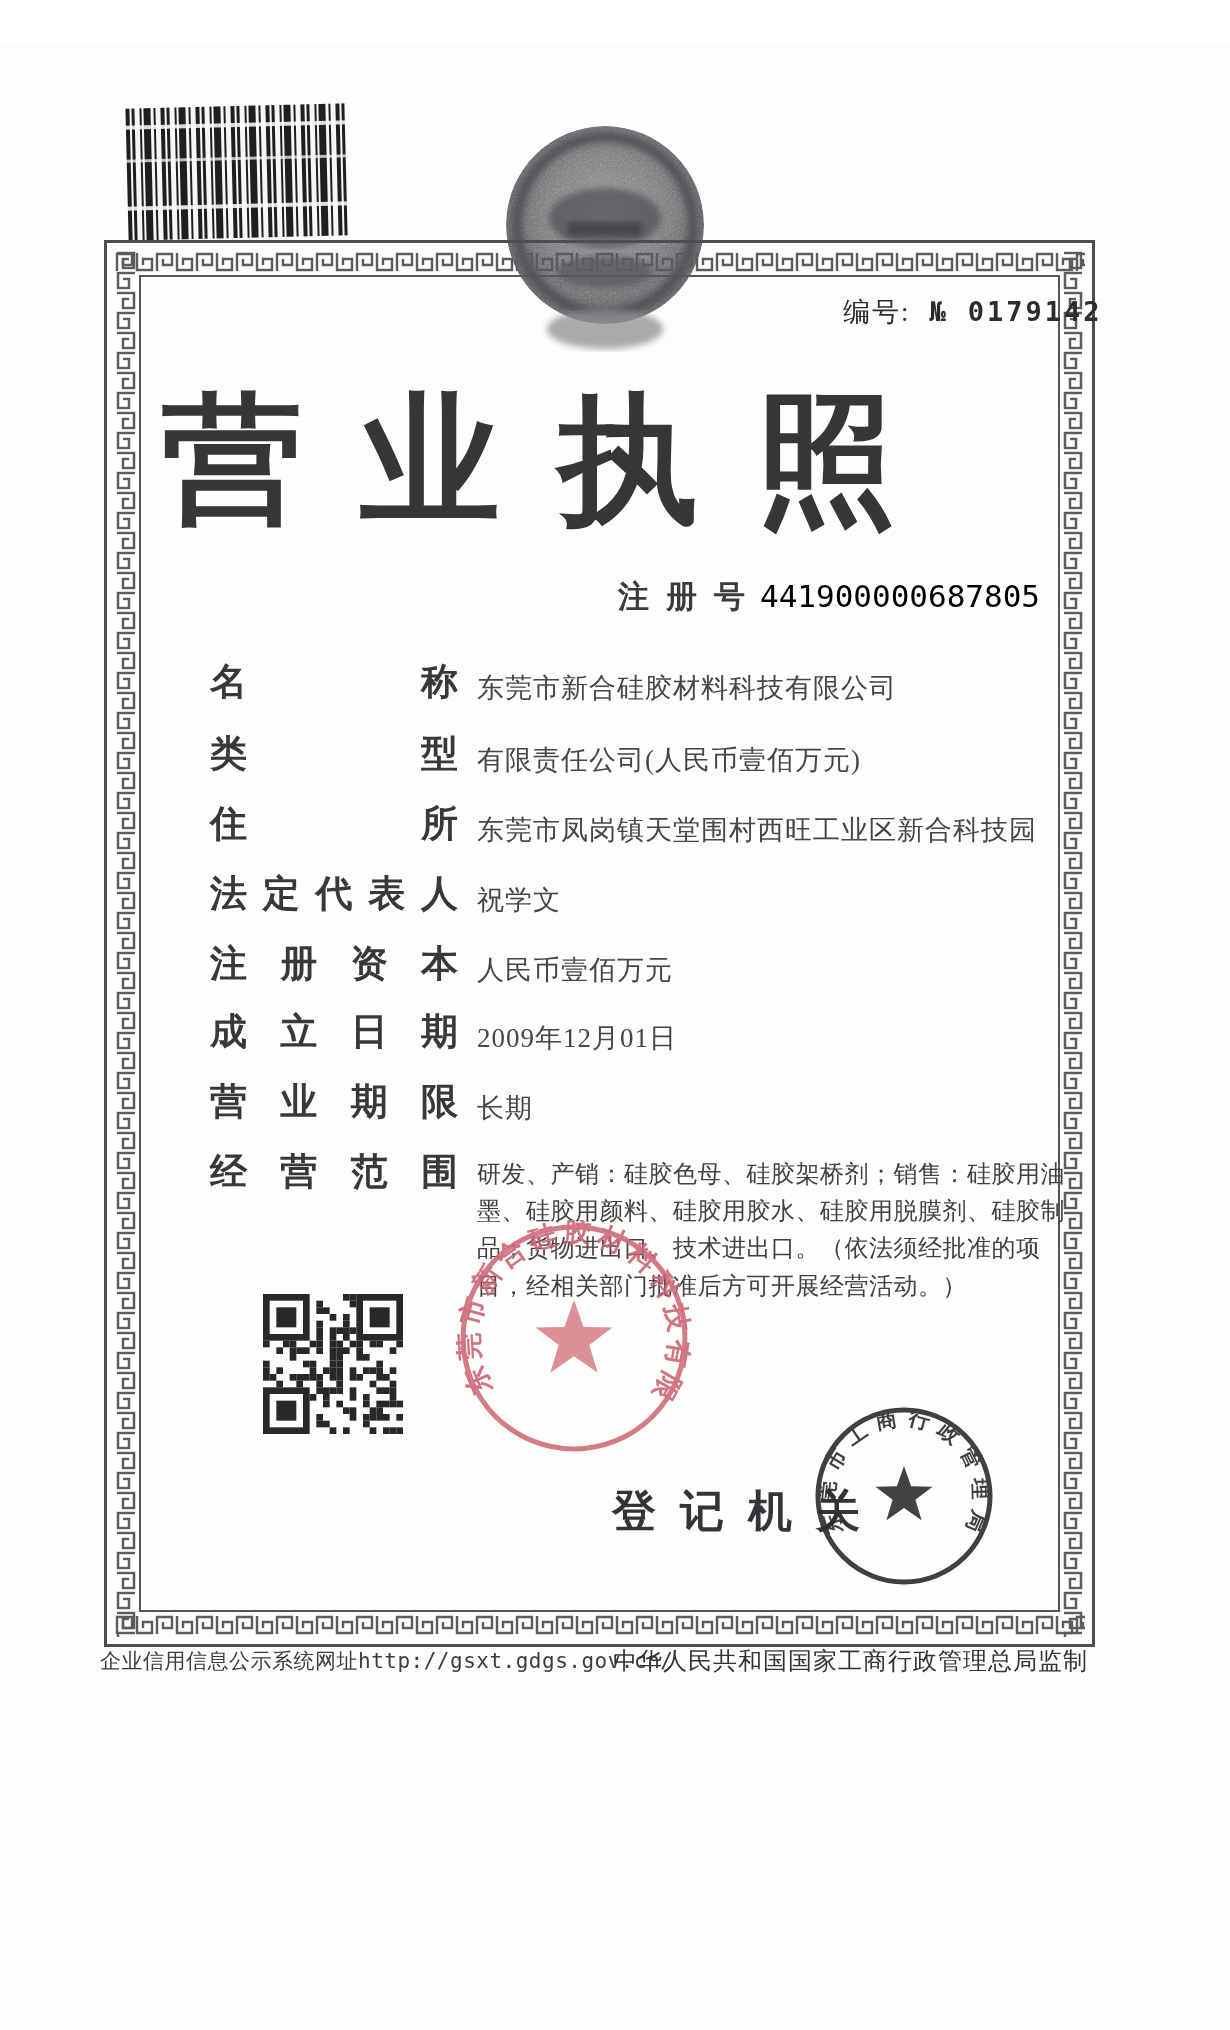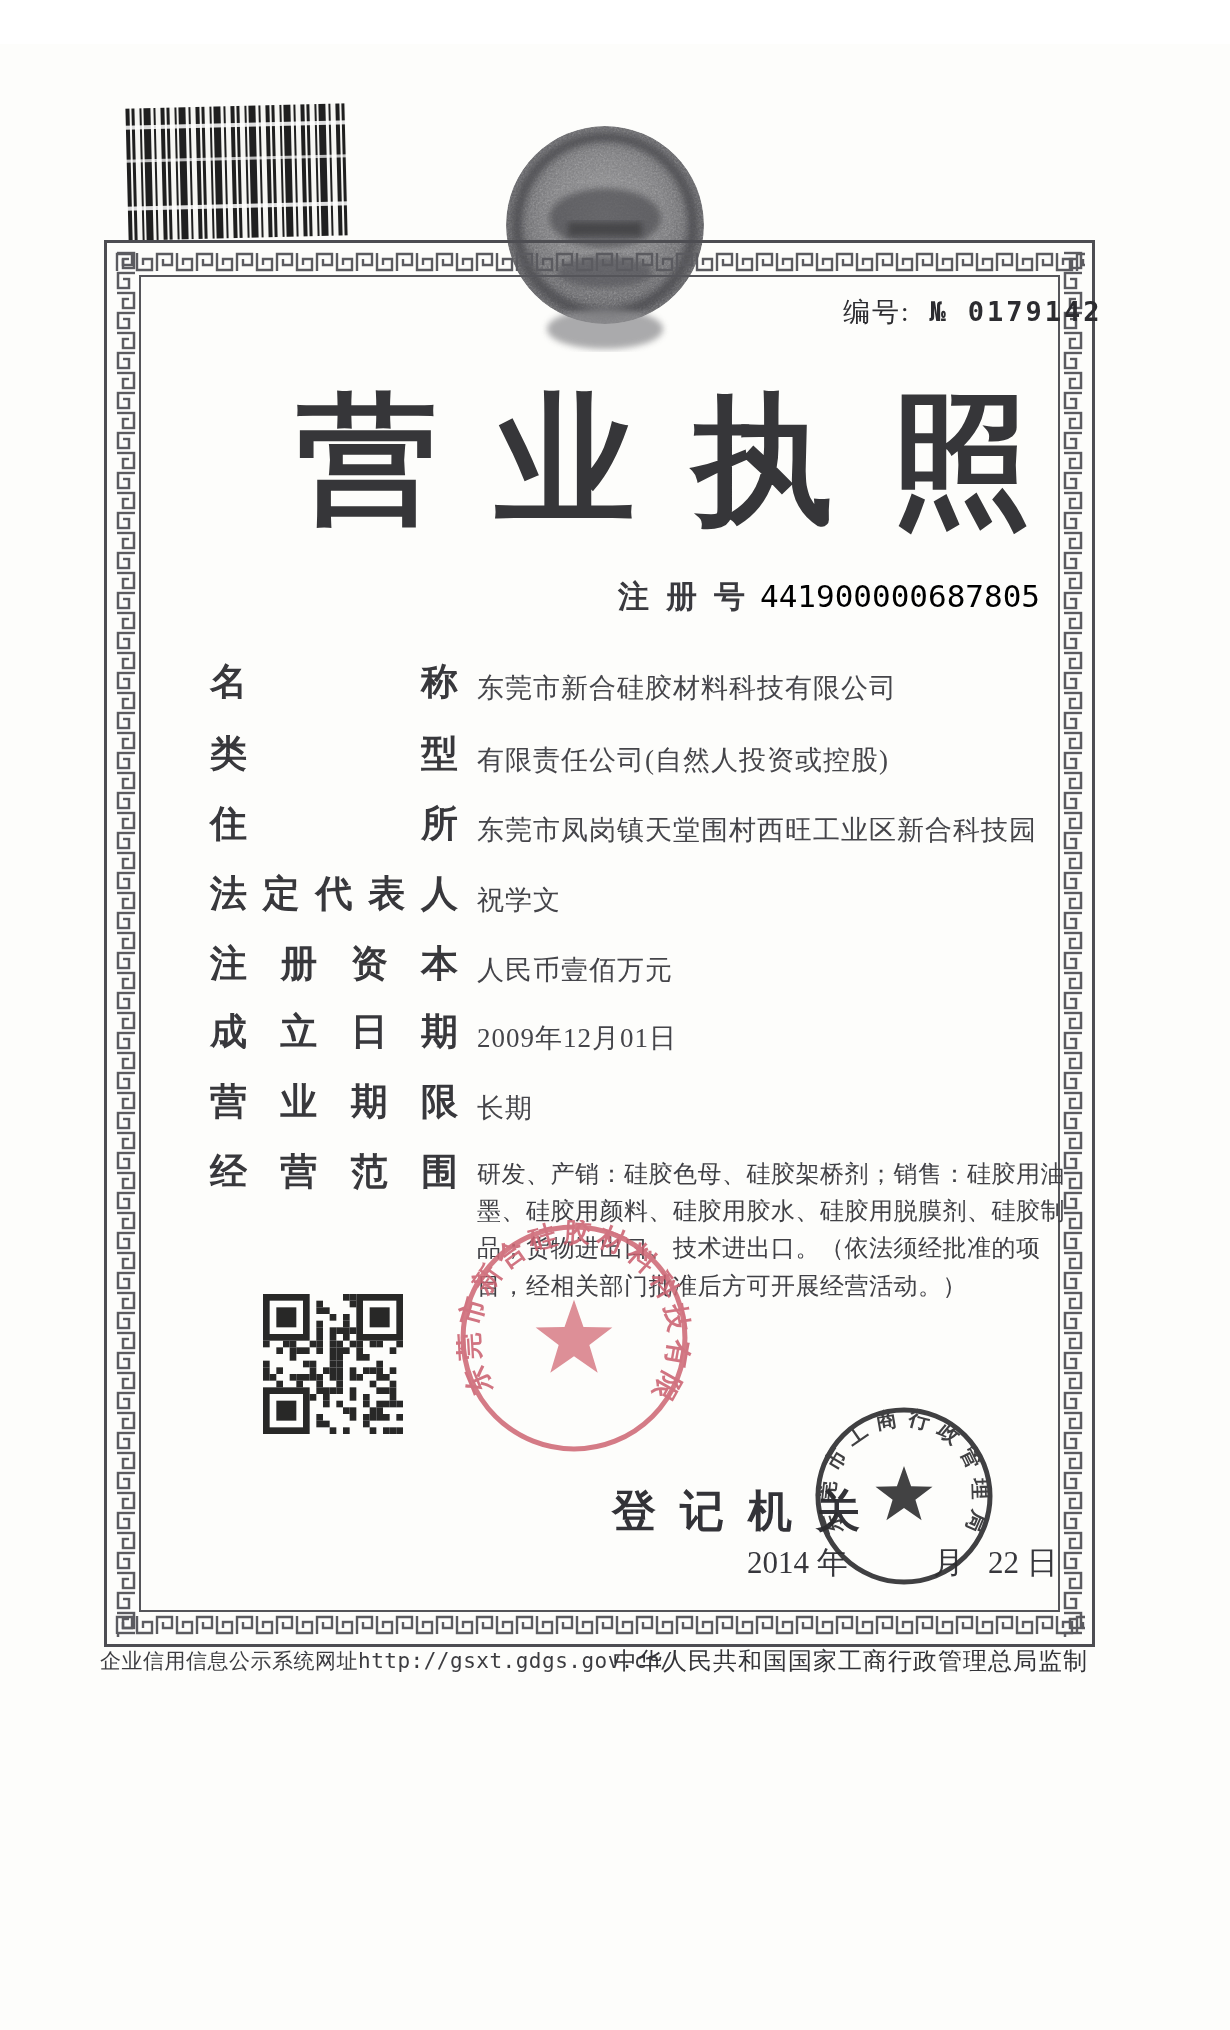--- a/index.html
+++ b/index.html
@@ -21,21 +21,21 @@
   .mb{position:absolute;}
   .mb svg{display:block;width:100%;height:100%;}
   .mb-top{left:7px;top:7px;right:7px;height:24px;}
   .mb-bottom{left:7px;bottom:7px;right:7px;height:24px;}
   .mb-left{left:7px;top:7px;bottom:7px;width:24px;}
   .mb-right{right:7px;top:7px;bottom:7px;width:24px;}
   
   .serial{position:absolute;left:843px;top:250px;font-size:27px;color:#2c2c30;letter-spacing:2px;white-space:nowrap;}
   .serial .no{font-family:"DejaVu Sans Mono",monospace;font-weight:bold;font-size:27px;letter-spacing:3px;margin-left:10px;}
   .title{
-    position:absolute;left:104px;top:336px;width:985px;text-align:right;
+    position:absolute;left:104px;top:336px;width:985px;text-align:left;
     font-size:140px;font-weight:900;letter-spacing:58px;text-indent:58px;
     color:#2a2a2d;line-height:1.15;opacity:.94;
   }
   .regno{position:absolute;left:618px;top:532px;display:flex;align-items:baseline;white-space:nowrap;}
   .regno .lab{font-size:31px;font-weight:600;letter-spacing:17px;color:#3a3a3f;}
   .regno .num{font-family:"DejaVu Sans Mono",monospace;font-size:31px;letter-spacing:0px;color:#000000;margin-left:14px;}
   
   .field{position:absolute;left:210px;display:flex;gap:19px;align-items:flex-start;width:880px;}
   .lbl{width:248px;flex:0 0 248px;font-size:37px;font-weight:600;color:#38383c;line-height:1.1;}
   [data-justify]{display:flex;justify-content:space-between;}
@@ -155,21 +155,21 @@
         <span>名</span>
         <span>称</span>
       </div>
     <div class="val">东莞市新合硅胶材料科技有限公司</div>
   </div>
   <div class="field" style="top:690px">
     <div class="lbl" data-justify="">
         <span>类</span>
         <span>型</span>
       </div>
-    <div class="val">有限责任公司(自然人投资或控股)</div>
+    <div class="val">有限责任公司(人民币壹佰万元)</div>
   </div>
   <div class="field" style="top:760px">
     <div class="lbl" data-justify="">
         <span>住</span>
         <span>所</span>
       </div>
     <div class="val">东莞市凤岗镇天堂围村西旺工业区新合科技园</div>
   </div>
   <div class="field" style="top:830px">
     <div class="lbl" data-justify="">
@@ -365,25 +365,20 @@
     </defs>
     <circle cx="117" cy="117" r="110" fill="none" stroke="#cf6a76" stroke-width="5"></circle>
     <polygon points="117,79 126.4,106.1 155,106.6 132.2,123.9 140.5,151.4 117,135 93.5,151.4 101.8,123.9 79,106.6 107.6,106.1" fill="#d4717c" opacity=".9"></polygon>
     <text font-size="27" fill="#cb6271" letter-spacing="5" font-weight="bold">
       <textPath href="#redArc" startOffset="1%">东莞市新合硅胶材料科技有限公司</textPath>
     </text>
   </svg>
 
   <div class="registrar">登记机关</div>
 
-  <div class="dateline">
-    <span class="d-year">2014 年</span>
-    <span class="d-month">月</span>
-    <span class="d-day">22 日</span>
-  </div>
 
   <svg class="seal-black" viewBox="0 0 184 184">
     <defs>
       <path id="blkArc" d="M 35,132 A 70,70 0 1 1 149,132" fill="none"></path>
     </defs>
     <circle cx="92" cy="92" r="86" fill="none" stroke="#2c2c2e" stroke-width="5"></circle>
     <polygon points="92,62 99.1,82.3 120.5,82.7 103.4,95.7 109.6,116.3 92,104 74.4,116.3 80.6,95.7 63.5,82.7 84.9,82.3" fill="#2e2e30"></polygon>
     <text font-size="21" fill="#2c2c2e" letter-spacing="9" font-weight="bold">
       <textPath href="#blkArc" startOffset="2%">东莞市工商行政管理局</textPath>
     </text>

